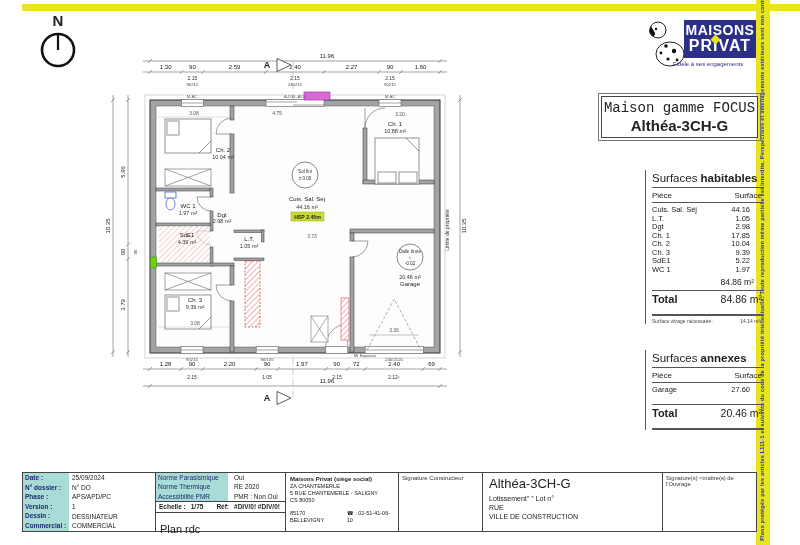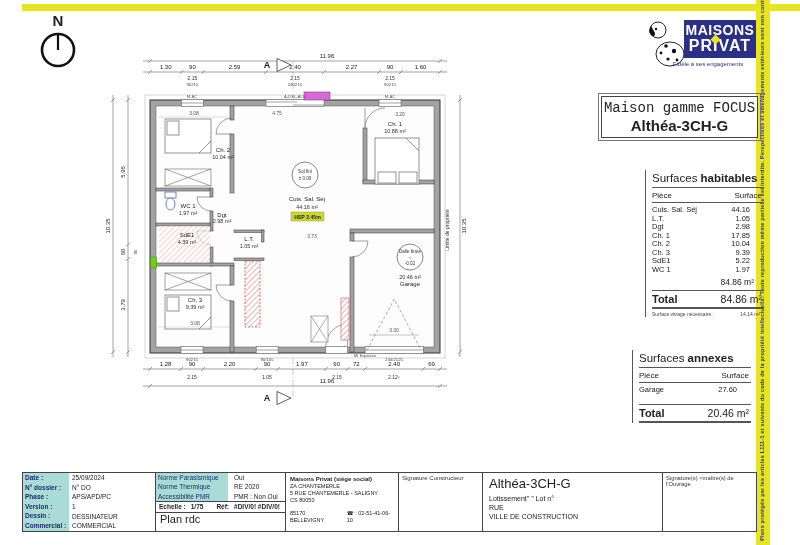--- a/index.html
+++ b/index.html
@@ -18,48 +18,48 @@
   #logo-diamond{left:712px;top:36px;width:7px;height:7px;background:#e8e41f;transform:rotate(45deg);}
   #logo-tagline{left:658px;top:61px;width:100px;text-align:center;font-size:6px;color:#2b2f86;}
   
   #title-box{left:601px;top:96px;width:155px;height:40px;border:1px solid #444;outline:1px solid #777;outline-offset:2px;
        text-align:center;background:#fff;}
   #title-box .l1{display:block;font-size:14px;margin-top:3px;font-family:Liberation Mono, monospace;}
   #title-box .l2{display:block;font-size:15px;font-weight:bold;margin-top:1px;}
   
   .panel{border-left:1px solid #555;padding-left:6px;}
   #hab-panel{left:645px;top:170px;width:112px;}
-  #annex-panel{left:632px;top:350px;width:112px;}
+  #annex-panel{left:645px;top:350px;width:112px;}
   .panel h3{margin:0;padding:2px 0 3px 0;font-size:11.5px;font-weight:normal;text-align:left;border-bottom:1px solid #555;}
   .panel h3 b{font-weight:bold;}
   .phead{display:flex;justify-content:space-between;font-size:8px;padding:3px 2px 2px 0;border-bottom:1px solid #555;}
   .prow{display:flex;justify-content:space-between;font-size:7.5px;line-height:8.5px;padding-right:14px;}
   .prows{padding-top:3px;}
   .psub{font-size:8.5px;text-align:right;padding:3px 10px 2px 0;}
   .ptotal{display:flex;justify-content:space-between;align-items:baseline;border-top:1px solid #555;border-bottom:2px solid #555;
-      padding:2px 2px 2px 0;margin-top:1px;}
+      padding:2px 2px 9px 0;margin-top:1px;}
   .ptotal .tl{font-size:11px;font-weight:bold;}
   .ptotal .tv{font-size:10.5px;}
   .pfoot{display:flex;justify-content:space-between;font-size:5px;color:#444;padding:2px 4px 0 0;}
   
   #compass{left:32px;top:10px;}
   
   #tblock{left:22px;top:472px;width:733px;height:58px;border:1px solid #444;display:flex;font-size:6.5px;}
   .tcol{border-right:1px solid #444;box-sizing:border-box;height:100%;}
   .tcol:last-child{border-right:none;}
   .inforow{display:flex;align-items:center;height:9.6px;}
   .inforow .lbl{display:inline-block;width:46px;background:#a9dcd6;color:#1d2a6e;font-weight:bold;
       padding:0 2px;box-sizing:border-box;height:100%;line-height:9.6px;}
   .inforow .val{padding-left:3px;color:#222;}
   .normrow{display:flex;align-items:center;height:9.3px;}
   .normrow .lbl{display:inline-block;width:72px;background:#a9dcd6;color:#1d2a6e;padding:0 2px;
       box-sizing:border-box;height:100%;line-height:9.3px;}
   .normrow .val{padding-left:6px;}
   #echelle-row{display:flex;gap:5px;align-items:center;border-top:1px solid #444;height:10px;font-weight:bold;padding:0 3px;}
-  #plan-name{border-top:1px solid #444;font-size:11px;padding:0 4px;}
+  #plan-name{border-top:1px solid #444;font-size:11px;padding:10px 4px;}
   #col-company{padding:3px 4px;font-size:5.5px;line-height:7px;}
   #col-company .cname{font-weight:bold;font-size:6px;}
   #col-sigc{padding:2px 3px;font-size:6px;color:#333;}
   #col-project{padding:2px 6px;}
   #col-project .pname{font-size:13px;margin:1px 0 3px 0;}
   #col-project .pline{font-size:7px;line-height:9px;}
   #col-sigo{padding:2px 3px;font-size:5.8px;color:#333;}
   
   text{font-family:"Liberation Sans",sans-serif;fill:#222;}
   .dim{font-size:6px;text-anchor:middle;}

